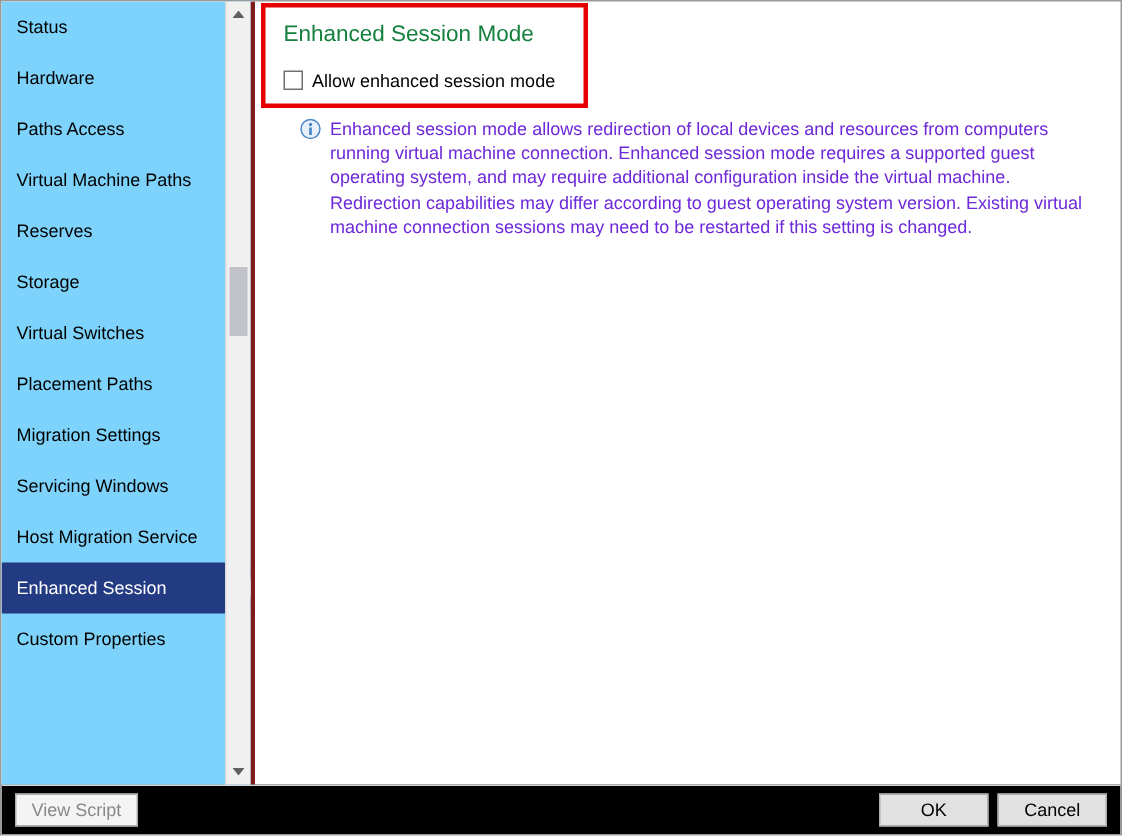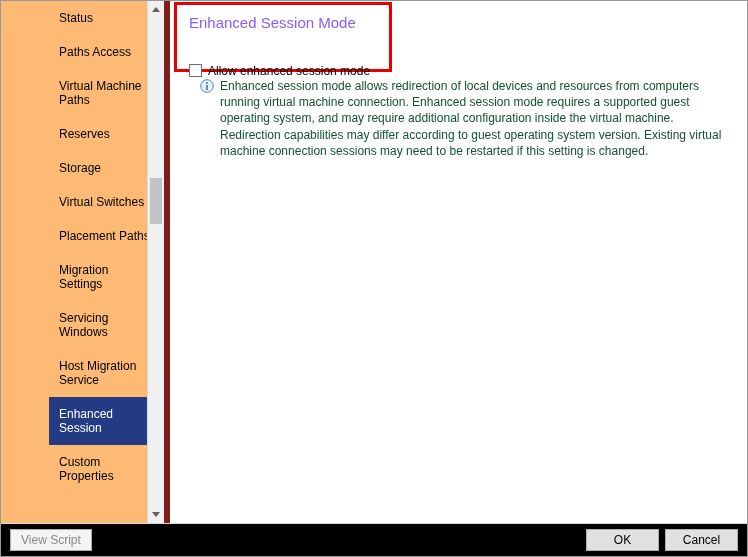--- a/index.html
+++ b/index.html
@@ -15,26 +15,25 @@
     display: flex;
     flex-direction: column;
   }
   .main-area {
     flex: 1;
     display: flex;
     min-height: 0;
   }
   .sidebar {
     width: 169px;
-    background: #fdba74;
-    border-right: 6px solid #7f1d1d;
+    background: #7dd3fc;
+    border-right: 3px solid #7f1d1d;
     display: flex;
     flex-direction: column;
     position: relative;
-    padding-left: 48px;
   }
   .sidebar-scroll {
     flex: 1;
     overflow: hidden;
   }
   .sidebar-item {
     padding: 10px 10px;
     cursor: default;
     font-size: 12px;
     position: relative;
@@ -85,44 +84,44 @@
   .highlight-box {
     position: absolute;
     top: 1px;
     left: 4px;
     width: 218px;
     height: 70px;
     border: 3px solid #e60000;
     padding: 9px 12px 6px 12px;
   }
   .section-title {
-    color: #8b5cf6;
+    color: #15803d;
     font-size: 15px;
-    margin-bottom: 33px;
+    margin-bottom: 16px;
   }
   .checkbox-row {
     display: flex;
     gap: 6px;
     font-size: 12px;
   }
   .cb {
     width: 13px;
     height: 13px;
     border: 1px solid #707070;
     background: #fff;
   }
   .info-block {
     position: absolute;
     top: 77px;
     left: 30px;
     right: 20px;
     display: flex;
     gap: 6px;
     font-size: 12px;
-    color: #14532d;
+    color: #6d28d9;
     line-height: 1.35;
   }
   .info-icon {
     width: 14px;
     height: 14px;
     flex-shrink: 0;
     position: relative;
     top: 1px;
   }
   .footer {
@@ -148,20 +147,21 @@
   .btn:disabled { color: #888; background:#f4f4f4;}
 </style>
 </head>
 <body>
 
 <div class="main-area">
 
   <div class="sidebar">
     <div class="sidebar-scroll">
       <div class="sidebar-item"><span>Status</span></div>
+      <div class="sidebar-item"><span>Hardware</span></div>
       <div class="sidebar-item"><span>Paths Access</span></div>
       <div class="sidebar-item"><span>Virtual Machine Paths</span></div>
       <div class="sidebar-item"><span>Reserves</span></div>
       <div class="sidebar-item"><span>Storage</span></div>
       <div class="sidebar-item"><span>Virtual Switches</span></div>
       <div class="sidebar-item"><span>Placement Paths</span></div>
       <div class="sidebar-item"><span>Migration Settings</span></div>
       <div class="sidebar-item"><span>Servicing Windows</span></div>
       <div class="sidebar-item"><span>Host Migration Service</span></div>
       <div class="sidebar-item selected"><span>Enhanced Session</span></div>

